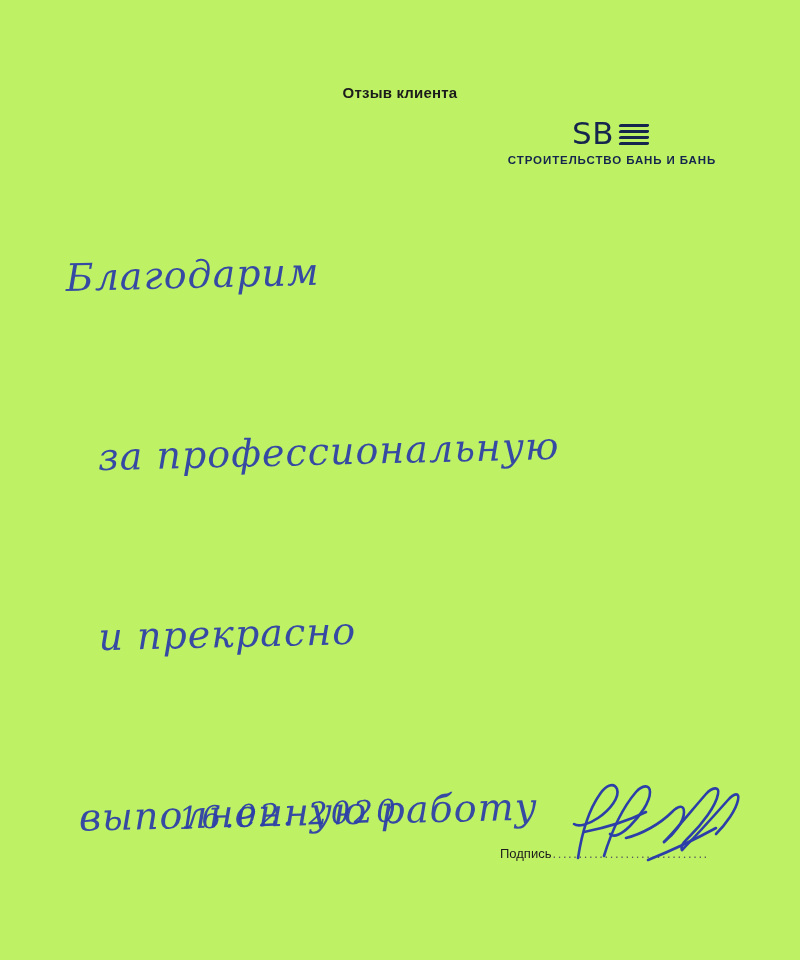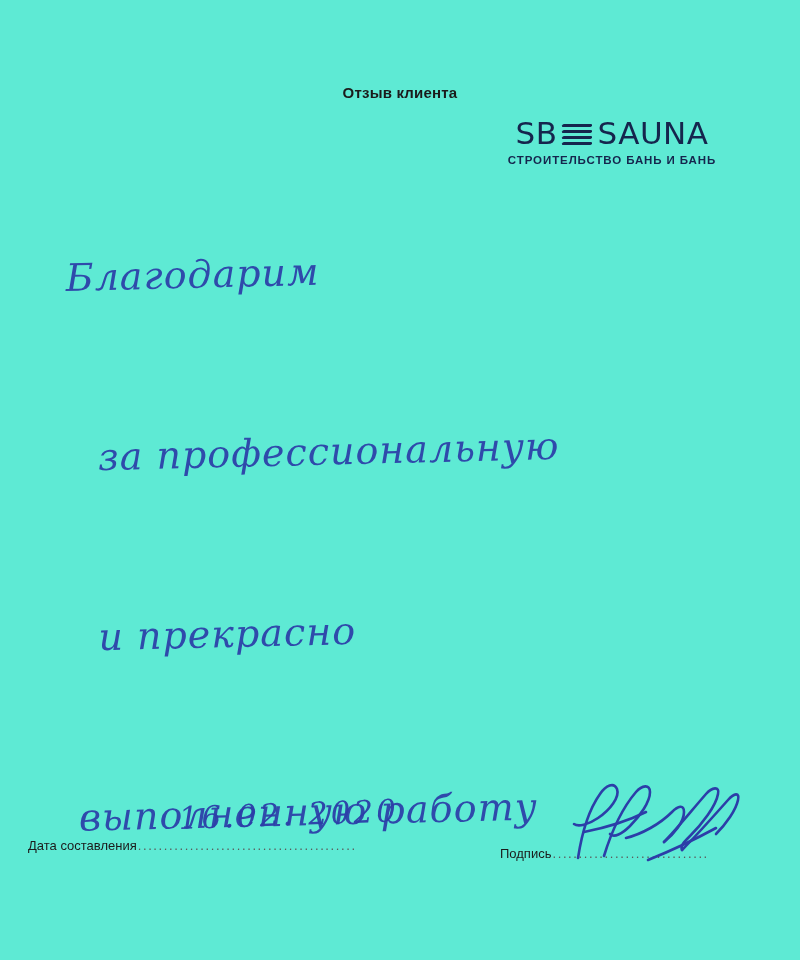--- a/index.html
+++ b/index.html
@@ -15,21 +15,21 @@
     color: #1a1a1a;
     overflow: hidden;
   }
 
   .sheet {
     position: absolute;
     left: 0;
     top: 0;
     width: 800px;
     height: 960px;
-    background: #5eead4;
+    background: #bef264;
   }
 
   
   .doc-title {
     position: absolute;
     left: 0;
     top: 84px;
     width: 800px;
     text-align: center;
     font-size: 15px;
@@ -181,42 +181,37 @@
 
   <div class="brand">
     <div class="brand-row">
       <span class="brand-word">SB</span>
       <span class="brand-mark">
         <span></span>
           <span></span>
           <span></span>
           <span></span>
       </span>
-      <span class="brand-word">SAUNA</span>
     </div>
     <div class="brand-sub">СТРОИТЕЛЬСТВО БАНЬ И БАНЬ</div>
   </div>
 
   <div class="handwriting">
     <span class="hw-line">Благодарим</span>
     <span class="hw-line">за профессиональную</span>
     <span class="hw-line">и прекрасно</span>
     <span class="hw-line">выполненную работу</span>
     <span class="hw-line">по отделке бани в</span>
     
     
     
     
   </div>
 
   <div class="footer-row">
-    <div class="field field-date">
-      <span class="field-label">Дата составления</span>
-      <span class="dots">..........................................</span>
-    </div>
 
     <div class="field field-sign">
       <span class="field-label">Подпись</span>
       <span class="dots">..............................</span>
     </div>
   </div>
 
   <div class="date-value">16.02. 2020</div>
 
   <div class="signature">

